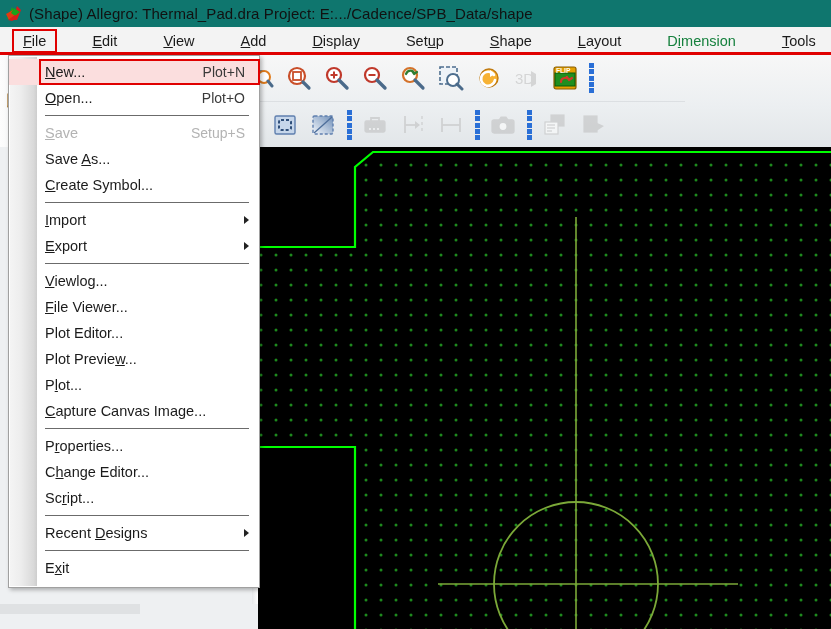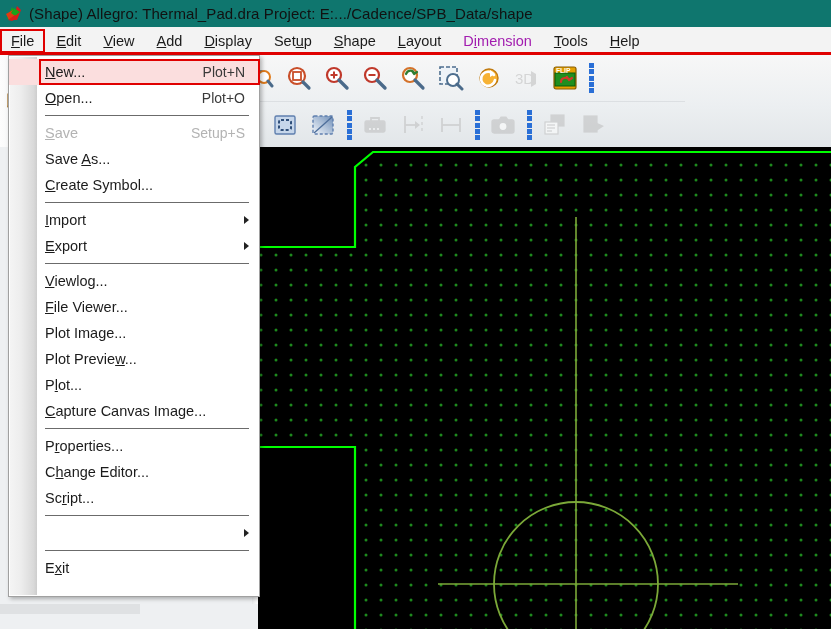--- a/index.html
+++ b/index.html
@@ -26,25 +26,25 @@
 
   
   .menubar{
     position:absolute;left:0;top:27px;width:831px;height:27px;
     background:#f3f3f3;
     display:flex;align-items:center;
     box-sizing:border-box;
   }
   .menubar-item{
     font-size:14.5px;color:#1b1b1b;
-    padding:2px 9px;margin:0 2px;
+    padding:2px 9px;margin:0 14px;
     white-space:nowrap;cursor:default;position:relative;
   }
   .menubar-item .u{text-decoration:underline;}
-  .menubar-item.disabled{color:#a21caf;}
+  .menubar-item.disabled{color:#15803d;}
   .menubar-item.boxed{
     outline:2px solid #e00000;
     background:#f3f3f3;
   }
 
   
   .red-rule{
     position:absolute;left:0;top:52px;width:831px;height:3px;background:#e00000;z-index:40;
   }
 
@@ -89,21 +89,21 @@
   }
 
   
   .dropdown{
     position:absolute;left:8px;top:55px;width:252px;
     background:#ffffff;
     border:1px solid #a0a0a0;
     box-sizing:border-box;
     z-index:60;
     box-shadow:2px 2px 4px rgba(0,0,0,.28);
-    padding:3px 0 15px 0;
+    padding:3px 0 6px 0;
   }
   .dropdown .gutter{
     position:absolute;left:1px;top:1px;width:27px;bottom:1px;
     background:linear-gradient(to right,#f4f4f4 0%,#ededed 40%,#d9d9d9 88%,#cdcdcd 100%);
   }
   .mi{
     position:relative;height:26px;display:flex;align-items:center;
     padding-left:36px;padding-right:14px;box-sizing:border-box;
     font-size:14.5px;color:#1b1b1b;cursor:default;white-space:nowrap;
   }
@@ -500,21 +500,21 @@
           <span class="arrow"></span>
         </div>
         <div class="msep"></div>
         <div class="mi">
           <span class="lbl"><span class="u">V</span>iewlog...</span>
         </div>
         <div class="mi">
           <span class="lbl"><span class="u">F</span>ile Viewer...</span>
         </div>
         <div class="mi">
-          <span class="lbl">Plot Image...</span>
+          <span class="lbl">Plot Editor...</span>
         </div>
         <div class="mi">
           <span class="lbl">Plot Previe<span class="u">w</span>...</span>
         </div>
         <div class="mi">
           <span class="lbl">P<span class="u">l</span>ot...</span>
         </div>
         <div class="mi">
           <span class="lbl"><span class="u">C</span>apture Canvas Image...</span>
         </div>
@@ -523,20 +523,21 @@
           <span class="lbl">P<span class="u">r</span>operties...</span>
         </div>
         <div class="mi">
           <span class="lbl">C<span class="u">h</span>ange Editor...</span>
         </div>
         <div class="mi">
           <span class="lbl">Sc<span class="u">r</span>ipt...</span>
         </div>
         <div class="msep"></div>
         <div class="mi">
+          <span class="lbl">Recent <span class="u">D</span>esigns</span>
           <span class="arrow"></span>
         </div>
         <div class="msep"></div>
         <div class="mi">
           <span class="lbl">E<span class="u">x</span>it</span>
         </div>
       </div>
     <div class="hl-box"></div>
   </div>
 

